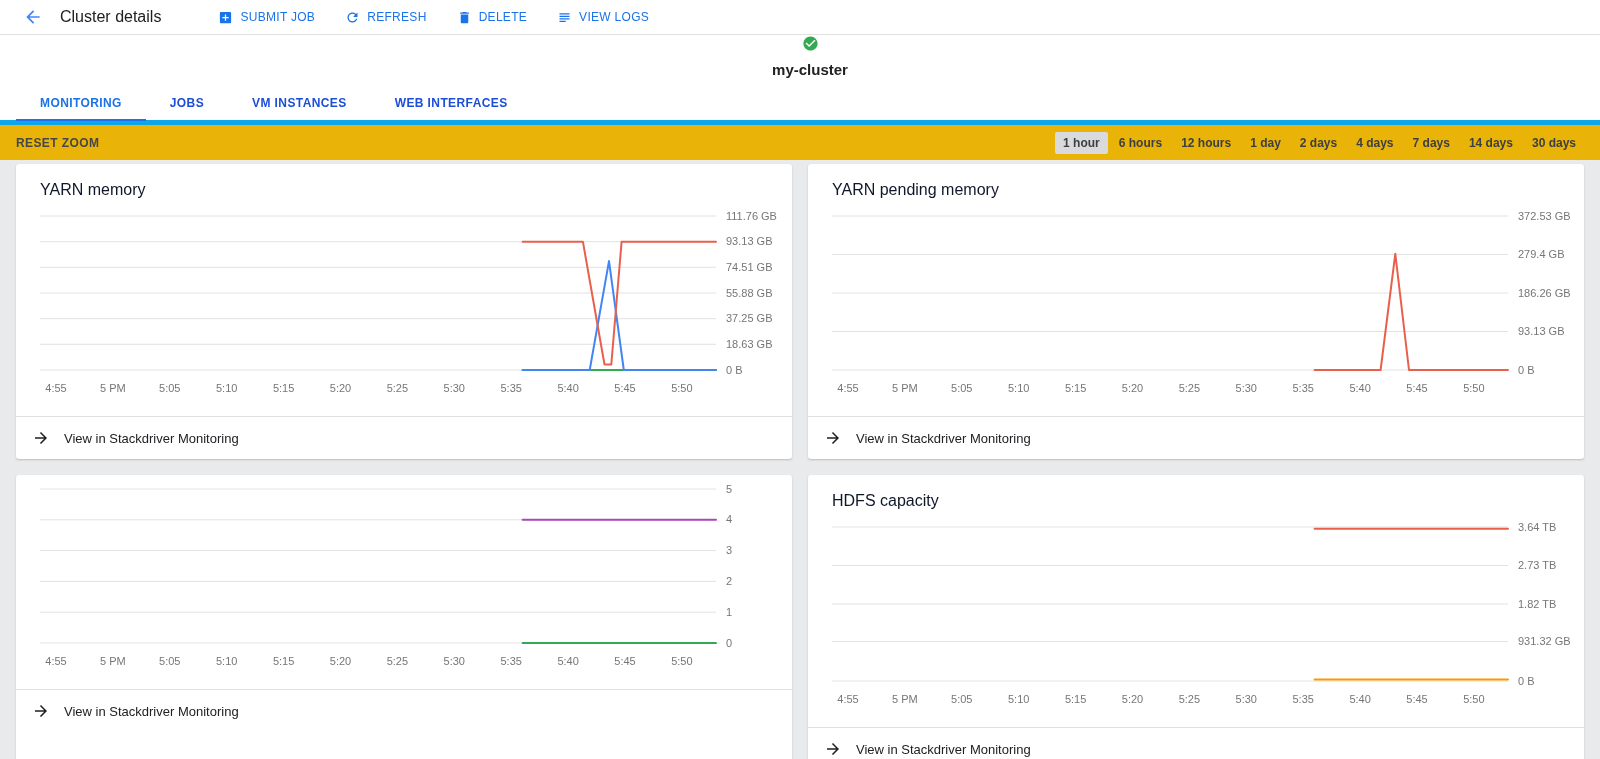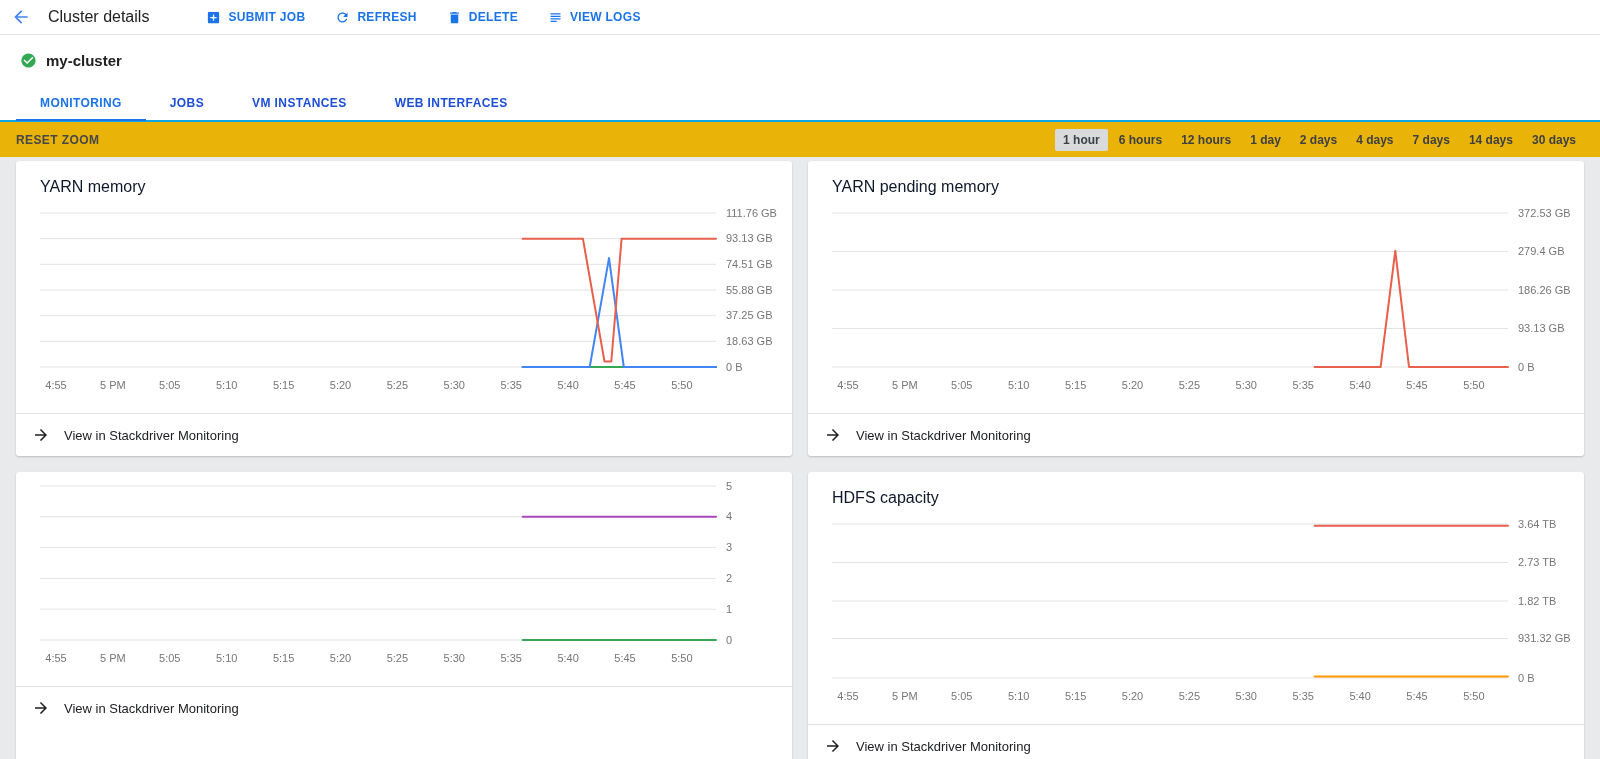--- a/index.html
+++ b/index.html
@@ -1,25 +1,25 @@
 <!DOCTYPE html>
 <html><head>
 <meta charset="utf-8">
 <style>
   html,body{margin:0;padding:0;}
   body{width:1600px;height:759px;overflow:hidden;background:#e9eaec;font-family:"Liberation Sans",sans-serif;color:#202124;}
-  .topbar{height:34px;background:#fff;display:flex;align-items:center;padding-left:8px;}
+  .topbar{height:34px;background:#fff;display:flex;align-items:center;padding-left:20px;}
   .icon-btn{width:26px;height:26px;display:flex;align-items:center;justify-content:center;cursor:pointer;}
   .page-title{font-size:16px;margin:0 42px 0 14px;color:#212121;}
   .topbar-actions{display:flex;align-items:center;height:100%;}
-  .action-btn{display:flex;align-items:center;gap:7px;padding:0 15px;height:100%;color:#1a73e8;font-size:12px;font-weight:700;letter-spacing:.3px;cursor:pointer;}
+  .action-btn{display:flex;align-items:center;gap:7px;padding:0 15px;height:100%;color:#1a73e8;font-size:12px;font-weight:400;letter-spacing:.3px;cursor:pointer;}
   .divider{height:1px;background:#e0e0e0;}
-  .cluster-row{height:50px;background:#fff;display:flex;align-items:center;gap:9px;padding-left:20px;}
+  .cluster-row{height:50px;background:#fff;display:flex;align-items:center;gap:9px;padding-left:20px;flex-direction:column;}
   .cluster-name{font-size:15px;font-weight:700;color:#212121;}
-  .tabs{background:#fff;display:flex;padding-left:16px;height:35px;border-bottom:2px solid #0ea5e9;}
+  .tabs{background:#fff;display:flex;padding-left:16px;height:35px;border-bottom:5px solid #0ea5e9;}
   .tab{display:flex;align-items:center;padding:0 24px;font-size:12px;font-weight:700;letter-spacing:.4px;color:#1d4ed8;cursor:pointer;position:relative;}
   .tab.active{color:#1a73e8;}
   .tab.active::after{content:"";position:absolute;left:0;right:0;bottom:-1px;height:2px;background:#1a73e8;}
   .zoom-row{height:35px;background:#eab308;display:flex;align-items:center;justify-content:space-between;padding:0 16px;}
   .reset-zoom{font-size:12px;font-weight:700;letter-spacing:.4px;color:#454749;cursor:pointer;}
   .ranges{display:flex;align-items:center;gap:3px;}
   .range{font-size:12px;font-weight:700;color:#3c4043;padding:4px 8px;border-radius:2px;cursor:pointer;white-space:nowrap;}
   .range.selected{background:#d9dadc;}
   .charts{display:grid;grid-template-columns:1fr 1fr;gap:16px;padding:4px 16px 16px;}
   .card{background:#fff;border-radius:3px;box-shadow:0 1px 2px rgba(0,0,0,.2);overflow:hidden;}

